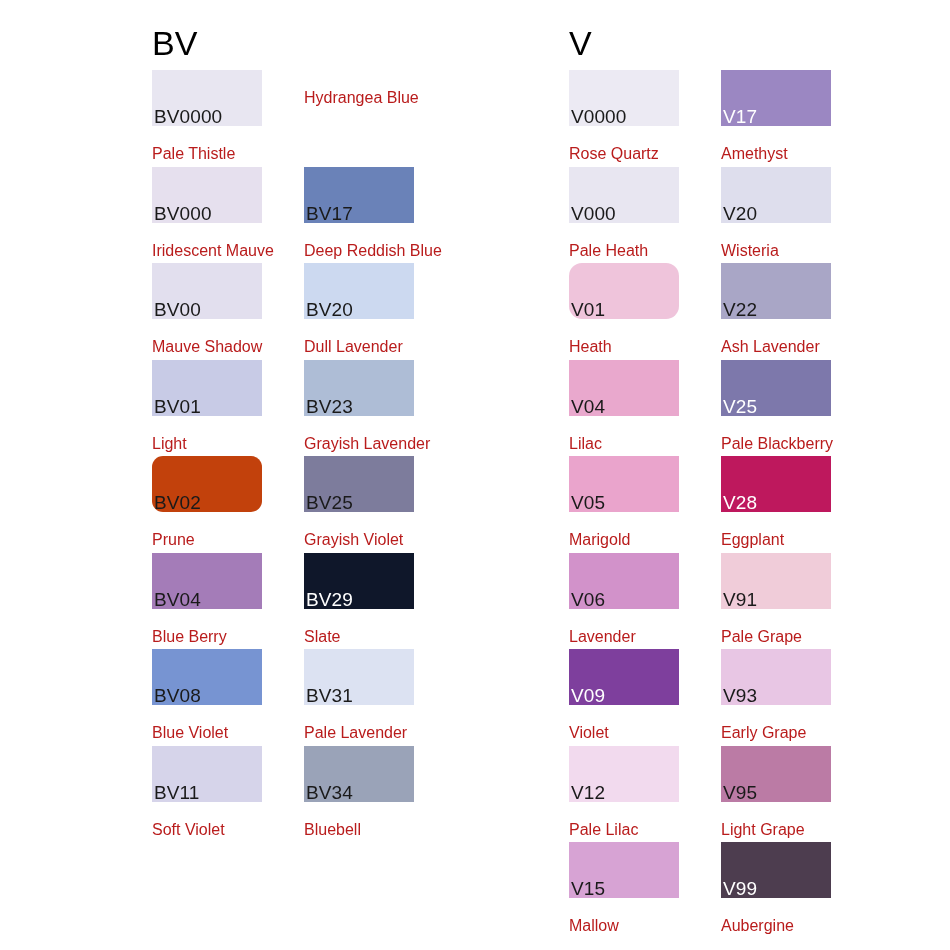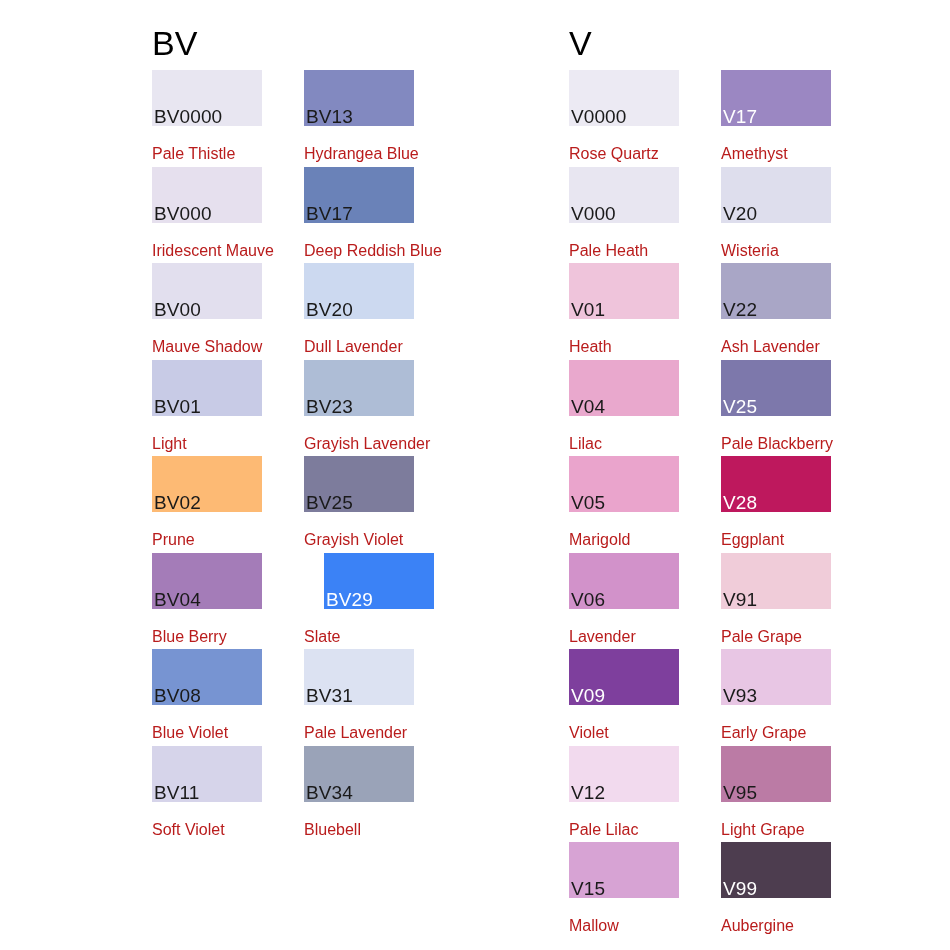--- a/index.html
+++ b/index.html
@@ -102,23 +102,20 @@
     <section class="family family-bv">
       <h1 class="family-title">BV</h1>
       <div class="swatch-grid">
           <div class="swatch-cell">
             <div class="swatch-box" style="background-color: rgb(232, 230, 241);">
               <span class="swatch-code" style="color: rgb(26, 26, 26);">BV0000</span>
             </div>
             <div class="swatch-name">Pale Thistle</div>
           </div>
           <div class="swatch-cell">
-            <div class="swatch-box" style="background-color: rgb(130, 137, 192);">
-              <span class="swatch-code" style="color: rgb(26, 26, 26);">BV13</span>
-            </div>
             <div class="swatch-name">Hydrangea Blue</div>
           </div>
           <div class="swatch-cell">
             <div class="swatch-box" style="background-color: rgb(230, 224, 238);">
               <span class="swatch-code" style="color: rgb(26, 26, 26);">BV000</span>
             </div>
             <div class="swatch-name">Iridescent Mauve</div>
           </div>
           <div class="swatch-cell">
             <div class="swatch-box" style="background-color: rgb(106, 130, 184);">
@@ -144,39 +141,39 @@
             </div>
             <div class="swatch-name">Light</div>
           </div>
           <div class="swatch-cell">
             <div class="swatch-box" style="background-color: rgb(174, 189, 214);">
               <span class="swatch-code" style="color: rgb(26, 26, 26); margin-top: 21px;">BV23</span>
             </div>
             <div class="swatch-name">Grayish Lavender</div>
           </div>
           <div class="swatch-cell">
-            <div class="swatch-box" style="background-color: #fdba74;">
+            <div class="swatch-box" style="background-color: #c2410c; border-radius: 11px;">
               <span class="swatch-code" style="color: rgb(26, 26, 26);">BV02</span>
             </div>
             <div class="swatch-name">Prune</div>
           </div>
           <div class="swatch-cell">
             <div class="swatch-box" style="background-color: rgb(125, 124, 156);">
               <span class="swatch-code" style="color: rgb(26, 26, 26); text-align: right;">BV25</span>
             </div>
             <div class="swatch-name">Grayish Violet</div>
           </div>
           <div class="swatch-cell">
             <div class="swatch-box" style="background-color: rgb(164, 124, 184);">
               <span class="swatch-code" style="color: rgb(26, 26, 26);">BV04</span>
             </div>
             <div class="swatch-name">Blue Berry</div>
           </div>
           <div class="swatch-cell">
-            <div class="swatch-box" style="background-color: #3b82f6; margin-left: 20px;">
+            <div class="swatch-box" style="background-color: #0f172a;">
               <span class="swatch-code" style="color: rgb(255, 255, 255);">BV29</span>
             </div>
             <div class="swatch-name">Slate</div>
           </div>
           <div class="swatch-cell">
             <div class="swatch-box" style="background-color: rgb(119, 148, 210);">
               <span class="swatch-code" style="color: rgb(26, 26, 26);">BV08</span>
             </div>
             <div class="swatch-name">Blue Violet</div>
           </div>
@@ -222,21 +219,21 @@
             </div>
             <div class="swatch-name">Pale Heath</div>
           </div>
           <div class="swatch-cell">
             <div class="swatch-box" style="background-color: rgb(222, 222, 237);">
               <span class="swatch-code" style="color: rgb(26, 26, 26);">V20</span>
             </div>
             <div class="swatch-name">Wisteria</div>
           </div>
           <div class="swatch-cell">
-            <div class="swatch-box" style="background-color: rgb(239, 196, 219);">
+            <div class="swatch-box" style="background-color: rgb(239, 196, 219); border-radius: 13px;">
               <span class="swatch-code" style="color: rgb(26, 26, 26);">V01</span>
             </div>
             <div class="swatch-name">Heath</div>
           </div>
           <div class="swatch-cell">
             <div class="swatch-box" style="background-color: rgb(169, 166, 198);">
               <span class="swatch-code" style="color: rgb(26, 26, 26);">V22</span>
             </div>
             <div class="swatch-name">Ash Lavender</div>
           </div>

